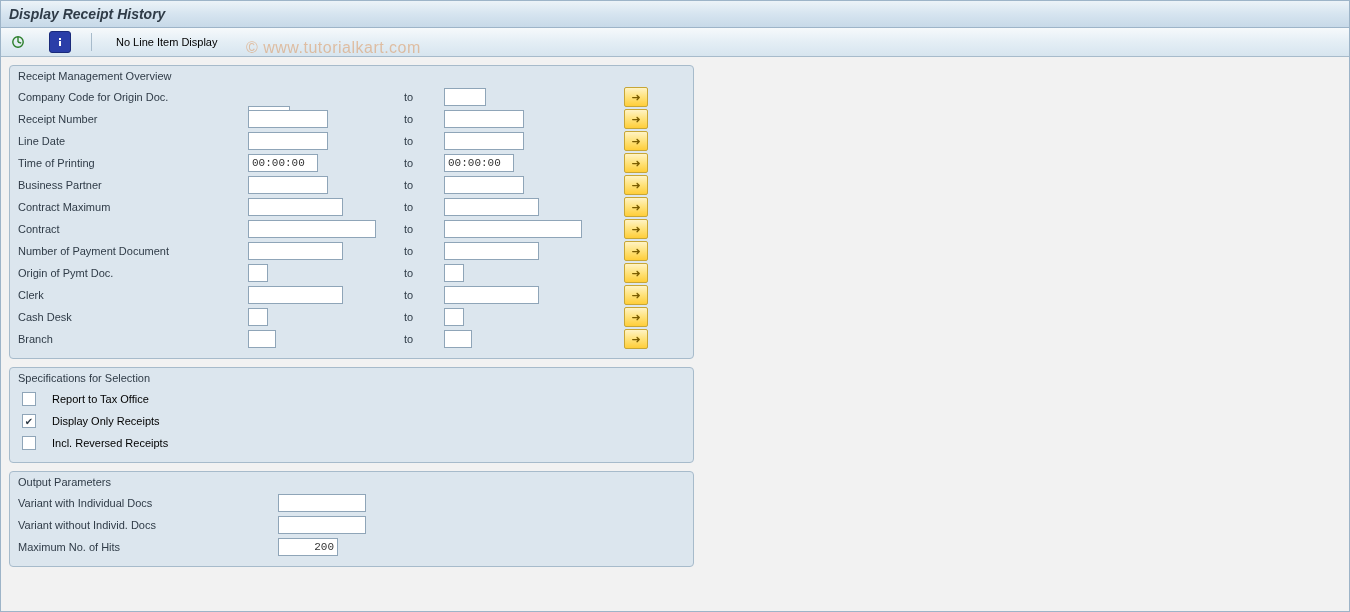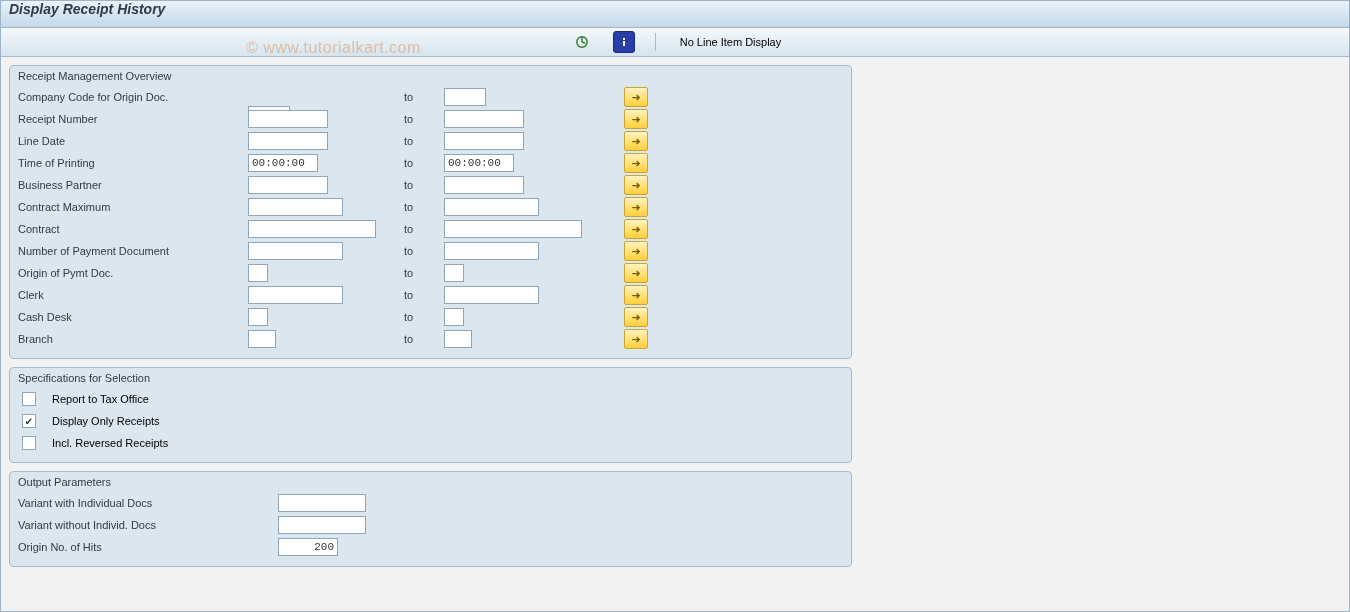--- a/index.html
+++ b/index.html
@@ -19,57 +19,56 @@
     border: 1px solid #9db4c8;
     background: #f2f2f2;
     position: relative;
   }
   .titlebar {
     height: 26px;
     background: linear-gradient(#ecf3f8, #d7e5f0 48%, #c7d9e8);
     border-bottom: 1px solid #9db4c8;
     padding-left: 8px;
     display: flex;
-    align-items: flex-start;
+    align-items: center;
     font-style: italic;
     font-weight: bold;
     font-size: 14px;
     color: #2f3b47;
   }
   .toolbar {
     height: 28px;
     background: linear-gradient(#f6f9fb, #e4eef5 50%, #d7e5ef);
     border-bottom: 1px solid #a7bbcb;
     display: flex;
     align-items: center;
     padding-left: 6px;
     gap: 20px;
     font-size: 11px;
-    justify-content: center;
   }
   .toolbar-btn {
     width: 20px;
     height: 20px;
     border: 1px solid transparent;
     border-radius: 3px;
     display: flex;
     align-items: center;
     justify-content: center;
     font-size: 12px;
   }
   .toolbar-sep {
     width: 1px;
     height: 18px;
     background: #a7bbcb;
   }
   .content {
     padding: 8px 8px 0 8px;
   }
   .groupbox {
-    width: 843px;
+    width: 685px;
     border: 1px solid #a7bbcb;
     border-radius: 4px;
     background: #dce6ee;
     margin-bottom: 8px;
     position: relative;
     padding: 4px 8px 8px 8px;
     box-sizing: border-box;
   }
   .groupbox-title {
     font-size: 11px;
@@ -335,19 +334,19 @@
 
       <div class="row">
         <div class="label" style="width:260px">Variant with Individual Docs</div>
         <input class="inp out-w" value="" style="">
       </div>
       <div class="row">
         <div class="label" style="width:260px">Variant without Individ. Docs</div>
         <input class="inp out-w" value="" style="">
       </div>
       <div class="row">
-        <div class="label" style="width:260px">Origin No. of Hits</div>
+        <div class="label" style="width:260px">Maximum No. of Hits</div>
         <input class="inp num" value="200" style="">
       </div>
     </div>
 
   </div>
 </div>
 
 </body></html>

